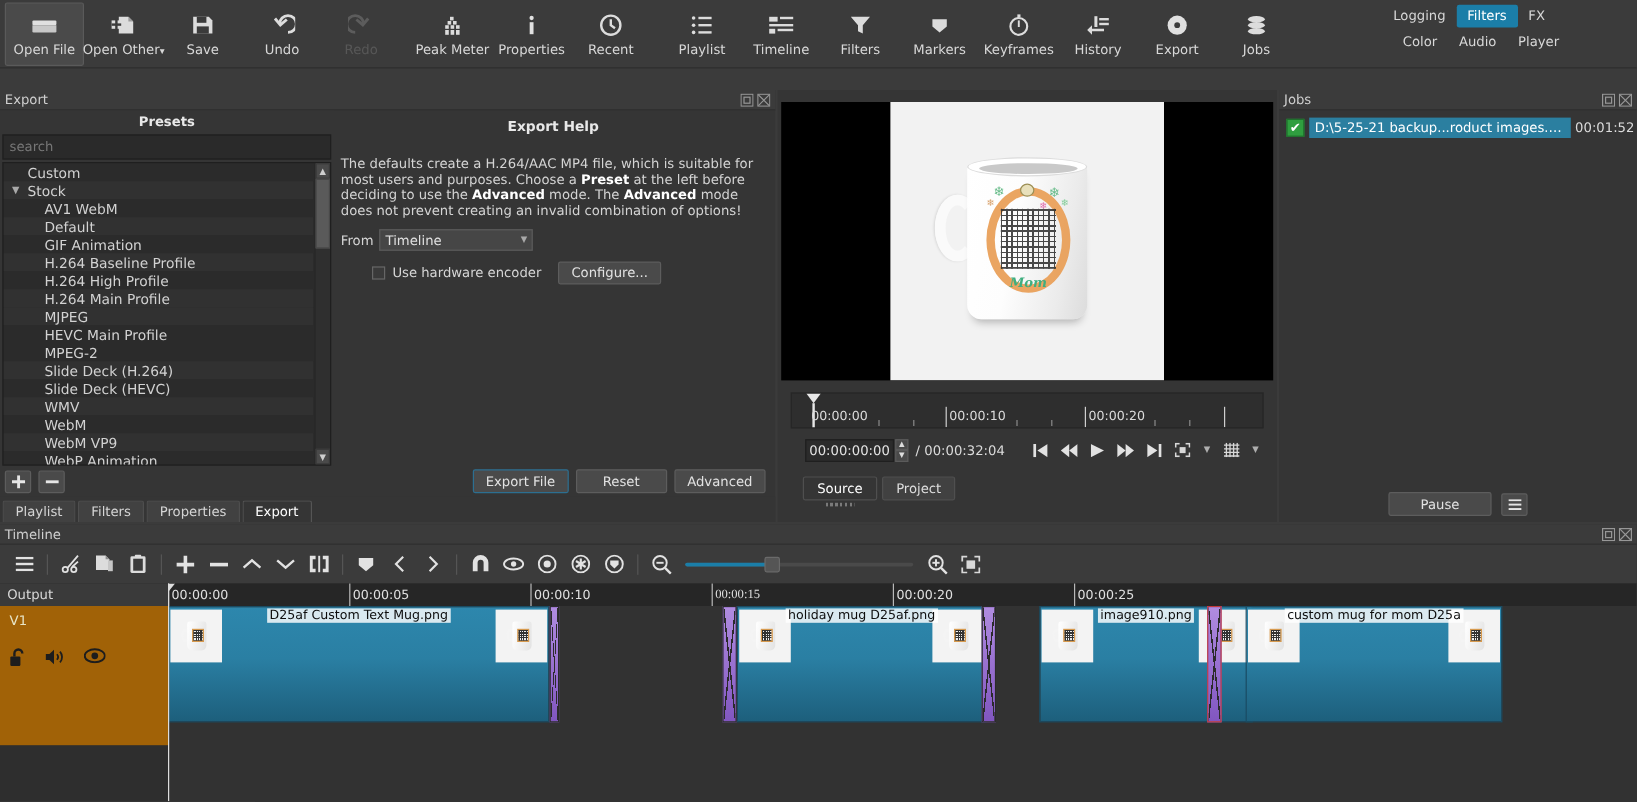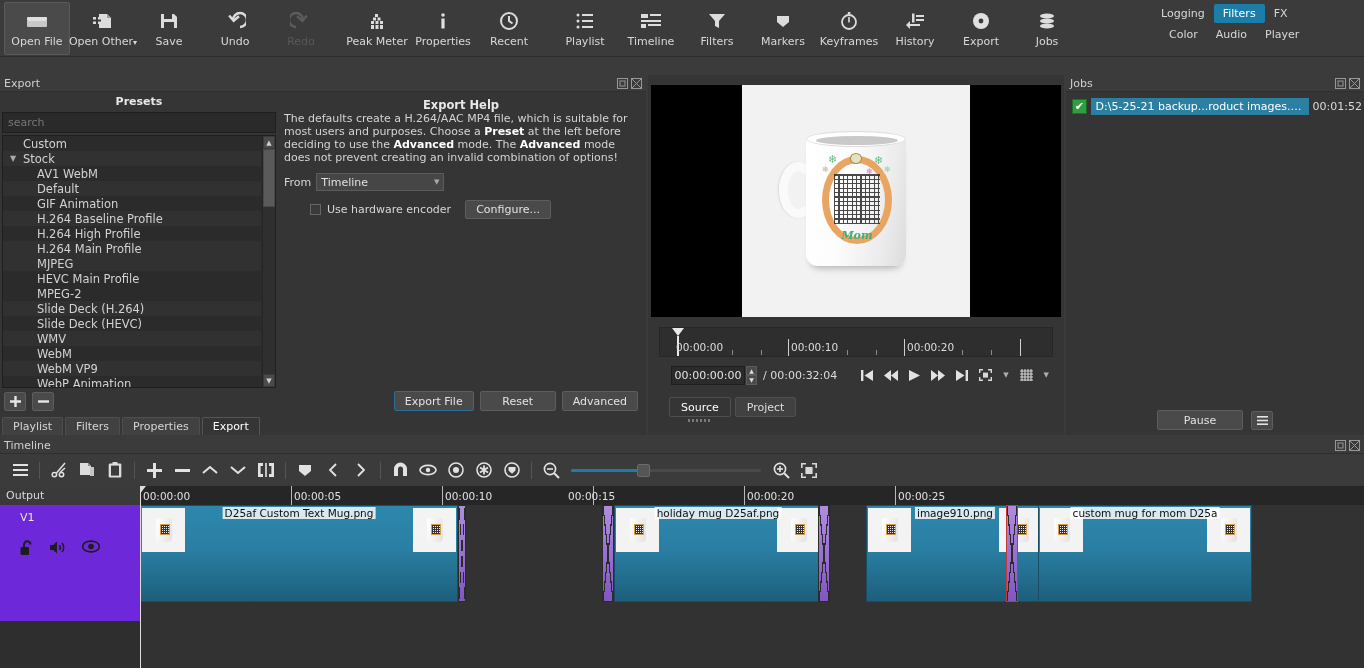--- a/index.html
+++ b/index.html
@@ -82,21 +82,21 @@
   .scrollbar {
     position:absolute; right:0; top:0; bottom:0; width:13px; background:#2f2f2f;
     border-left:1px solid #262626; display:flex; flex-direction:column;
   }
   .sb-arrow { height:13px; background:#4a4a4a; display:flex; align-items:center; justify-content:center;
     font-size:7px; color:#cfcfcf; border:1px solid #3a3a3a; }
   .sb-track { flex:1; position:relative; }
   .sb-thumb { position:absolute; left:0; right:0; top:0; height:58px; background:#5a5a5a; border:1px solid #494949; }
 
   .help-col { flex:1; padding:6px 8px 0 6px; }
-  .help-title { text-align:center; font-weight:bold; font-size:11.5px; color:#e8e8e8; margin-bottom:0; }
+  .help-title { text-align:center; font-weight:bold; font-size:11.5px; color:#e8e8e8; margin-bottom:18px; }
   .help-text { font-size:11px; line-height:13px; color:#d4d4d4; }
   .help-text b { font-weight:bold; color:#fff; }
   .from-row { display:flex; align-items:center; gap:5px; margin-top:9px; }
   .from-row .lbl { font-size:11px; }
   .combo {
     width:128px; height:18px; background:#464646; border:1px solid #5b5b5b;
     display:flex; align-items:center; padding:0 4px; font-size:11px; color:#e0e0e0;
     justify-content:space-between;
   }
   .combo .car { font-size:7px; color:#a9a9a9; }
@@ -251,21 +251,21 @@
   .zoom-slider { width:190px; height:14px; position:relative; margin:0 6px; display:flex; align-items:center; }
   .zs-track { position:absolute; left:0; right:0; height:3px; background:#4a4a4a; border-radius:2px; }
   .zs-fill { position:absolute; left:0; width:73px; height:3px; background:#1b7ea8; border-radius:2px; }
   .zs-thumb { position:absolute; left:66px; width:13px; height:13px; background:#555; border:1px solid #6a6a6a; border-radius:2px; }
 
   .tl-main { flex:1; display:flex; position:relative; overflow:hidden; }
   .tl-heads { width:140px; background:#2e2e2e; display:flex; flex-direction:column; }
   .th-output { height:19px; background:#3a3a3a; display:flex; align-items:center;
     padding-left:6px; font-size:11px; color:#d8d8d8; }
   .th-track {
-    height:116px; background:#6d28d9; padding:6px 20px; display:flex; flex-direction:column;
+    height:116px; background:#a16207; padding:6px 8px; display:flex; flex-direction:column;
   }
   .th-name { font-size:11px; color:#e9e6c8; }
   .th-icons { display:flex; gap:15px; margin-top:16px; color:#1d1d1d; }
 
   .tl-tracks { flex:1; position:relative; overflow:hidden; background:#323232; }
   .tl-ruler { height:19px; background:#262626; position:relative; }
   .tlr-lbl { position:absolute; top:4px; font-size:10.5px; color:#e0e0e0; white-space:nowrap; }
   .tlr-tick { position:absolute; top:0; width:1px; height:19px; background:#b8b8b8; }
   .track-lane { position:absolute; left:0; top:19px; height:97px; }
   .clip {
@@ -979,21 +979,21 @@
 
       <div class="tl-tracks">
         <div class="tl-ruler" id="tl-ruler">
             <div class="tlr-tick" style="left: 0px;"></div>
             <div class="tlr-lbl" style="left: 3px;">00:00:00</div>
             <div class="tlr-tick" style="left: 151px;"></div>
             <div class="tlr-lbl" style="left: 154px;">00:00:05</div>
             <div class="tlr-tick" style="left: 302px;"></div>
             <div class="tlr-lbl" style="left: 305px;">00:00:10</div>
             <div class="tlr-tick" style="left: 453px;"></div>
-            <div class="tlr-lbl" style="left: 428px;">00:00:15</div>
+            <div class="tlr-lbl" style="left: 456px; font-family: Liberation Serif, serif;">00:00:15</div>
             <div class="tlr-tick" style="left: 604px;"></div>
             <div class="tlr-lbl" style="left: 607px;">00:00:20</div>
             <div class="tlr-tick" style="left: 755px;"></div>
             <div class="tlr-lbl" style="left: 758px;">00:00:25</div>
           </div>
         <div class="track-lane" id="track-lane" style="left:0; width:1224px;">
             <div class="clip" style="left: 0px; width: 318px;">
               <div class="thumb left">
                 <div class="mini-mug">
                   <div class="mm-handle"></div>

